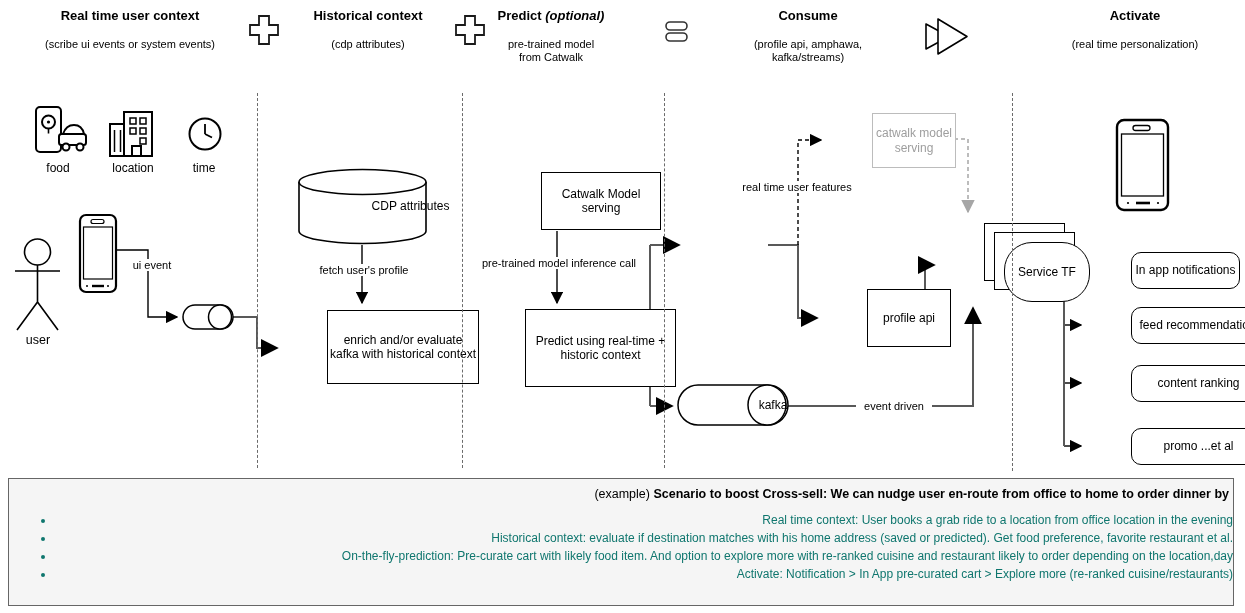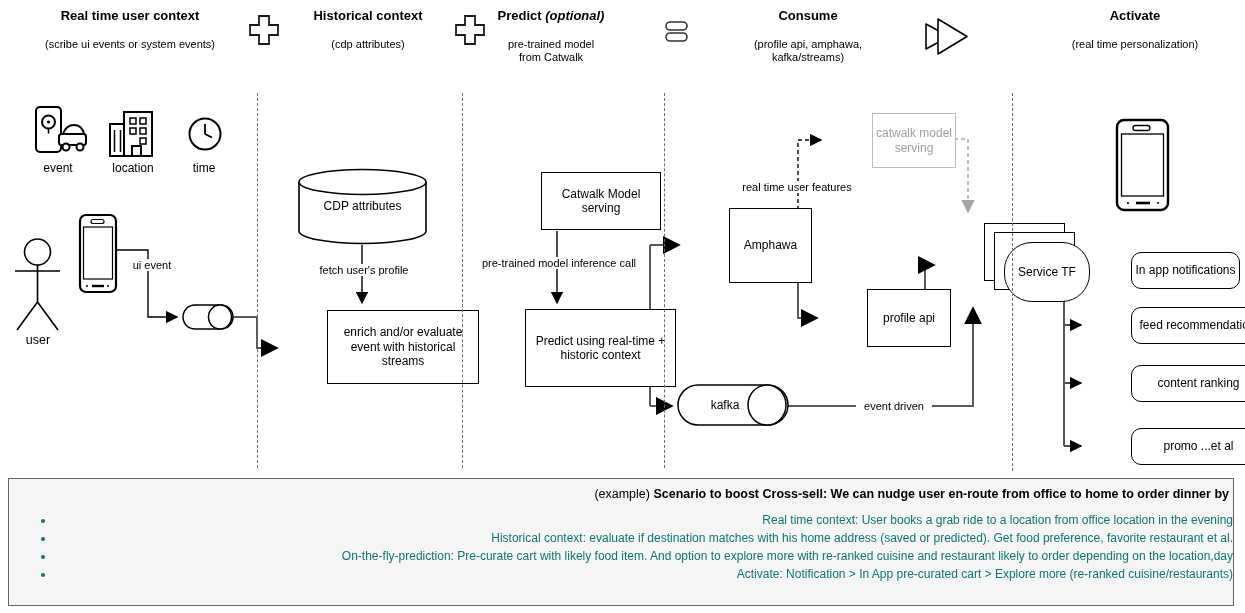--- a/index.html
+++ b/index.html
@@ -6,21 +6,21 @@
   .canvas{position:relative;width:1245px;height:613px;background:#ffffff;overflow:hidden;
           font-family:"Liberation Sans", sans-serif;color:#000;}
   svg.layer{position:absolute;left:0;top:0;}
   .stage-title{position:absolute;text-align:center;font-size:13px;font-weight:bold;line-height:15px;}
   .stage-sub{position:absolute;text-align:center;font-size:11px;line-height:13px;white-space:pre-line;}
   .box{position:absolute;box-sizing:border-box;background:#fff;border:1.6px solid #000;
        display:flex;align-items:center;justify-content:center;text-align:center;
        font-size:12px;line-height:14.5px;white-space:pre-line;margin-left:44px;}
   .box.gray{border:1.2px solid #bcbcbc;color:#9e9e9e;}
   .box.rounded{border-radius:10px;}
-  .shape-label{position:absolute;text-align:center;font-size:12px;line-height:14px;}
+  .shape-label{position:absolute;text-align:center;font-size:12px;line-height:14px;padding-left:48px;}
   .edge-label{position:absolute;text-align:center;font-size:11px;line-height:12px;
               background:#fff;padding:0 2px;}
   .icon-label{position:absolute;text-align:center;font-size:12px;line-height:13px;}
   .sep{position:absolute;width:0;border-left:1.6px dashed #6b6b6b;}
   .example{position:absolute;left:8px;top:478px;width:1226px;height:128px;box-sizing:border-box;
            background:#f5f5f5;border:1.7px solid #666;font-size:12.5px;text-align:right;}
   .example-title{padding:8px 4px 0 8px;font-size:12.5px;line-height:15px;}
   .example-title b{font-weight:bold;}
   .example ul{margin:12px 0 0 0;padding-left:46px;}
   .example li{margin-bottom:5px;font-size:12px;line-height:13px;color:#0f766e;}
@@ -165,32 +165,31 @@
     <span>Consume</span>
   </div>
   <div class="stage-sub" style="left:718px;top:38px;width:180px;">(profile api, amphawa,
 kafka/streams)</div>
 
   <div class="stage-title" style="left:1035px;top:8px;width:200px;">
     <span>Activate</span>
   </div>
   <div class="stage-sub" style="left:1035px;top:38px;width:200px;">(real time personalization)</div>
 
-  <div class="icon-label" style="left:28px;top:162px;width:60px;">event</div>
+  <div class="icon-label" style="left:28px;top:162px;width:60px;">food</div>
   <div class="icon-label" style="left:103px;top:162px;width:60px;">location</div>
   <div class="icon-label" style="left:174px;top:162px;width:60px;">time</div>
   <div class="icon-label" style="left:8px;top:334px;width:60px;font-size:12.5px;">user</div>
 
   <div class="box" style="left:283px;top:310px;width:152px;height:74px;">enrich and/or evaluate
-event with historical streams</div>
+kafka with historical context</div>
   <div class="box" style="left:497px;top:172px;width:120px;height:58px;">Catwalk Model
 serving</div>
   <div class="box" style="left:481px;top:309px;width:151px;height:78px;">Predict using real-time +
 historic context</div>
-  <div class="box" style="left:685px;top:208px;width:83px;height:75px;">Amphawa</div>
   <div class="box gray" style="left:828px;top:113px;width:84px;height:55px;">catwalk model
 serving</div>
   <div class="box" style="left:823px;top:289px;width:84px;height:58px;">profile api</div>
 
   <div class="box" style="left:940px;top:223px;width:81px;height:58px;"></div>
   <div class="box" style="left:950px;top:232px;width:81px;height:58px;"></div>
   <div class="box" style="left:960px;top:242px;width:86px;height:60px;border-radius:28px;">Service TF</div>
 
   <div class="shape-label" style="left:299px;top:199px;width:127px;">CDP attributes</div>
   <div class="shape-label" style="left:680px;top:398px;width:90px;">kafka</div>

